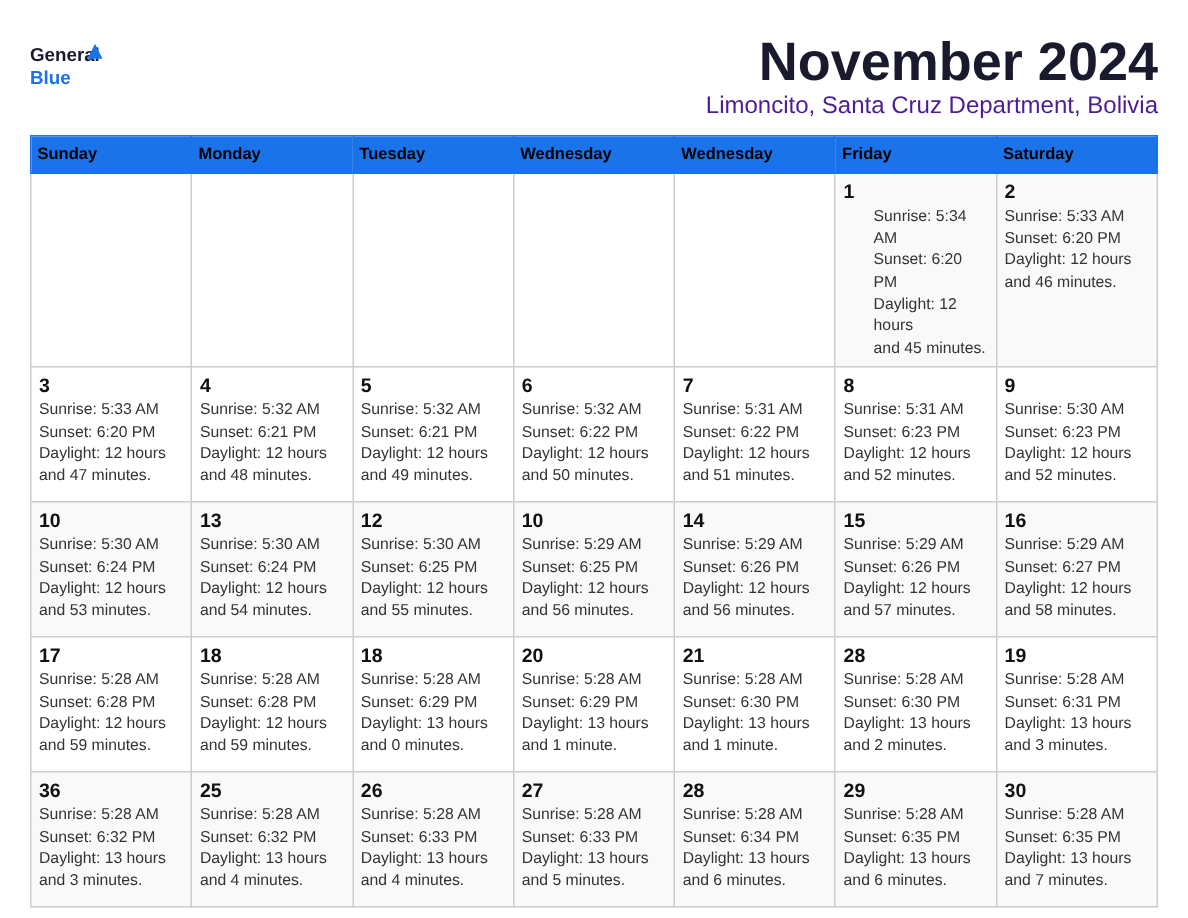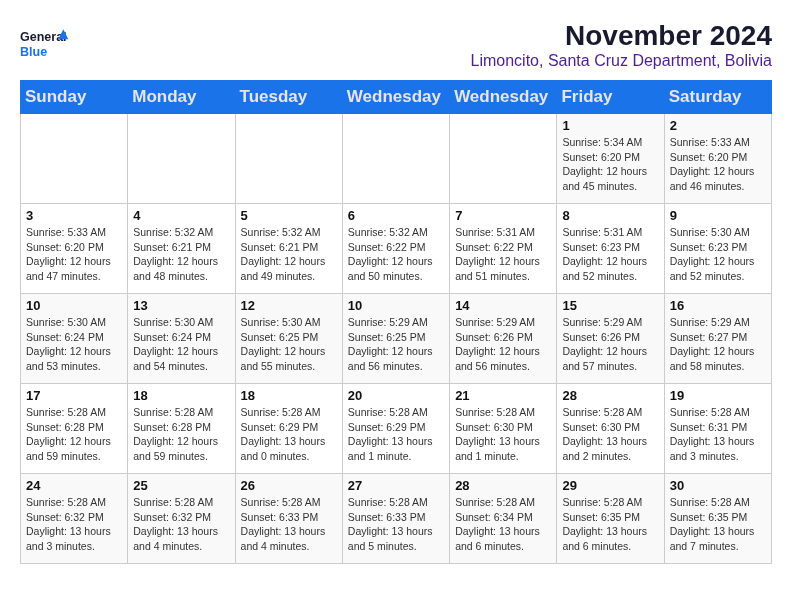--- a/index.html
+++ b/index.html
@@ -18,39 +18,39 @@
     }
     .logo {
       display: flex;
       align-items: center;
       gap: 4px;
     }
     .title-area {
       text-align: right;
     }
     .month-title {
-      font-size: 28px;
+      font-size: 36px;
       font-weight: bold;
       color: #1a1a2e;
     }
     .location-title {
       font-size: 16px;
       color: #4c1d95;
     }
     .calendar {
       width: 100%;
       border-collapse: collapse;
       font-size: 11px;
     }
     .calendar thead th {
       background: #1a73e8;
-      color: #e5e5e5;
+      color: #000000;
       padding: 6px 4px;
       text-align: left;
-      font-size: 17px;
+      font-size: 11px;
       font-weight: bold;
       border: 1px solid #1a73e8;
     }
     .calendar tbody td {
       border: 1px solid #ccc;
       vertical-align: top;
       padding: 4px 5px;
       width: calc(100% / 7);
       height: 90px;
       background: #fff;
@@ -105,21 +105,21 @@
   </thead>
   <tbody id="calendar-body">
       <tr>
         <td class="empty-cell"></td>
         <td class="empty-cell"></td>
         <td class="empty-cell"></td>
         <td class="empty-cell"></td>
         <td class="empty-cell"></td>
         <td>
           <span class="cell-day">1</span>
-          <div class="cell-info" style="white-space: pre-line;">Sunrise: 5:34 AM
+          <div class="cell-info" style="white-space: pre-line; margin-left: 20px;">Sunrise: 5:34 AM
 Sunset: 6:20 PM
 Daylight: 12 hours
 and 45 minutes.</div>
         </td>
         <td>
           <span class="cell-day">2</span>
           <div class="cell-info" style="white-space: pre-line;">Sunrise: 5:33 AM
 Sunset: 6:20 PM
 Daylight: 12 hours
 and 46 minutes.</div>
@@ -273,21 +273,21 @@
         <td>
           <span class="cell-day">19</span>
           <div class="cell-info" style="white-space: pre-line;">Sunrise: 5:28 AM
 Sunset: 6:31 PM
 Daylight: 13 hours
 and 3 minutes.</div>
         </td>
       </tr>
       <tr>
         <td>
-          <span class="cell-day">24</span>
+          <span class="cell-day">36</span>
           <div class="cell-info" style="white-space: pre-line;">Sunrise: 5:28 AM
 Sunset: 6:32 PM
 Daylight: 13 hours
 and 3 minutes.</div>
         </td>
         <td>
           <span class="cell-day">25</span>
           <div class="cell-info" style="white-space: pre-line;">Sunrise: 5:28 AM
 Sunset: 6:32 PM
 Daylight: 13 hours

